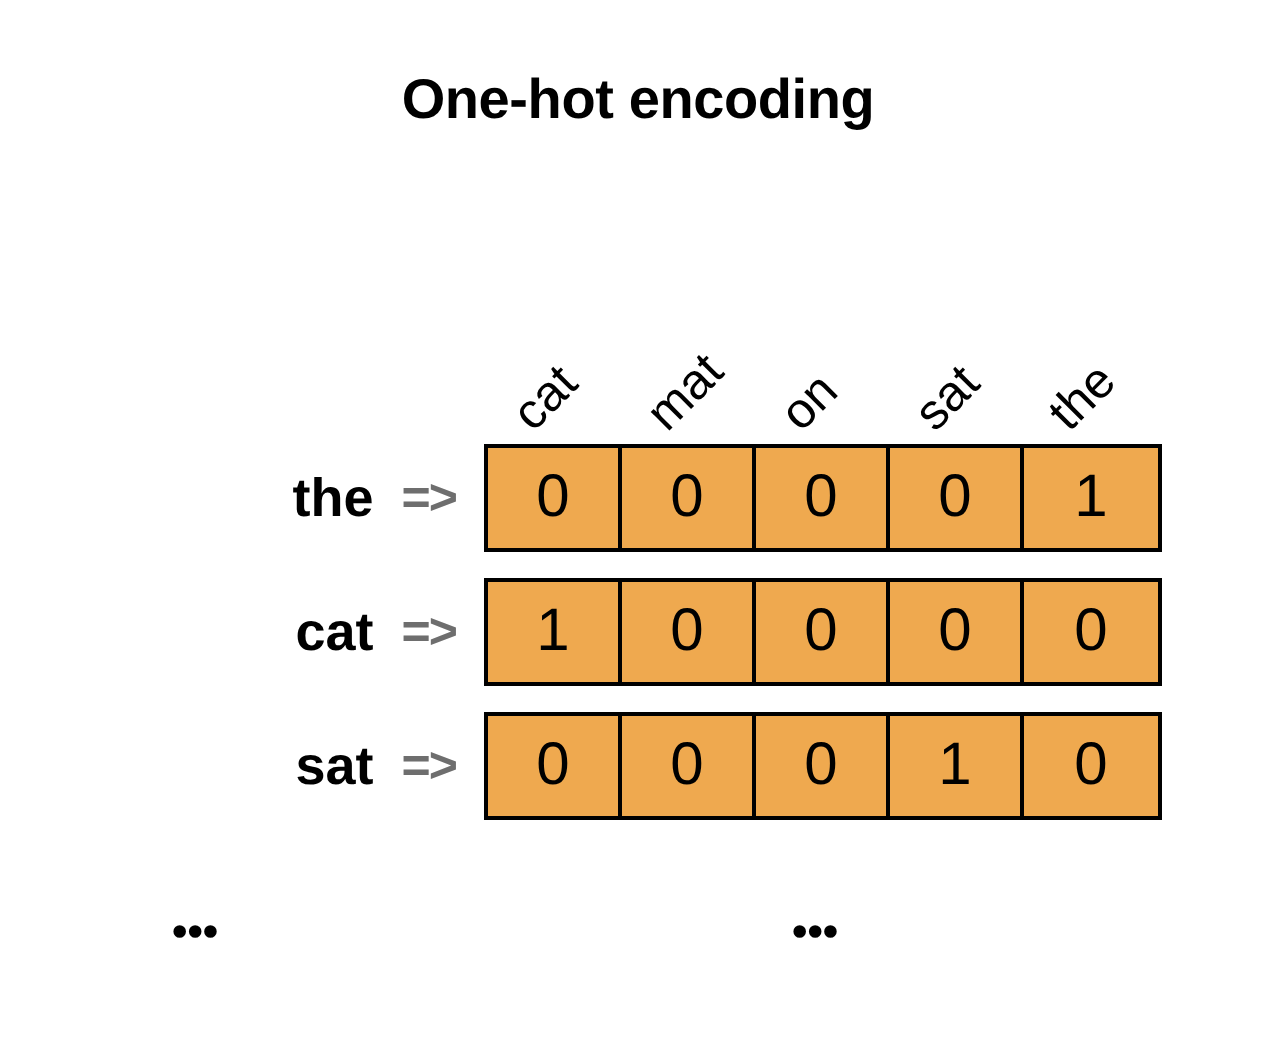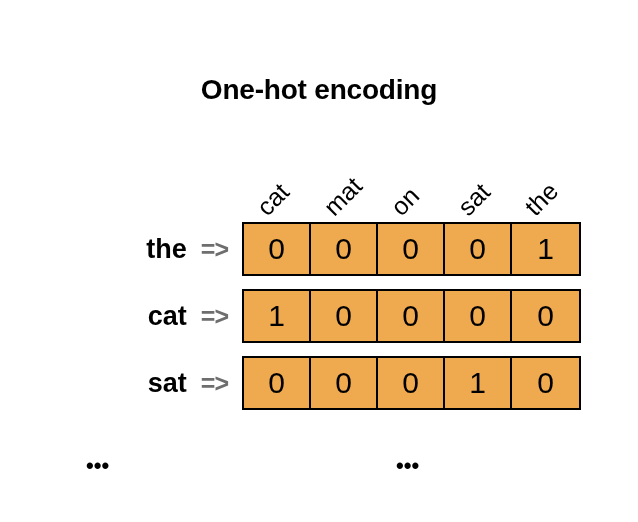--- a/index.html
+++ b/index.html
@@ -25,21 +25,20 @@
     position: absolute;
     left: 0;
     top: 34px;
     width: 638px;
     text-align: center;
     font-size: 28px;
     font-weight: bold;
     color: #000000;
     letter-spacing: -0.2px;
     white-space: nowrap;
-    margin-top: 40px;
   }
 
   
   .col-headers {
     position: absolute;
     left: 242px;
     top: 120px;
     width: 336px;
     height: 100px;
   }

